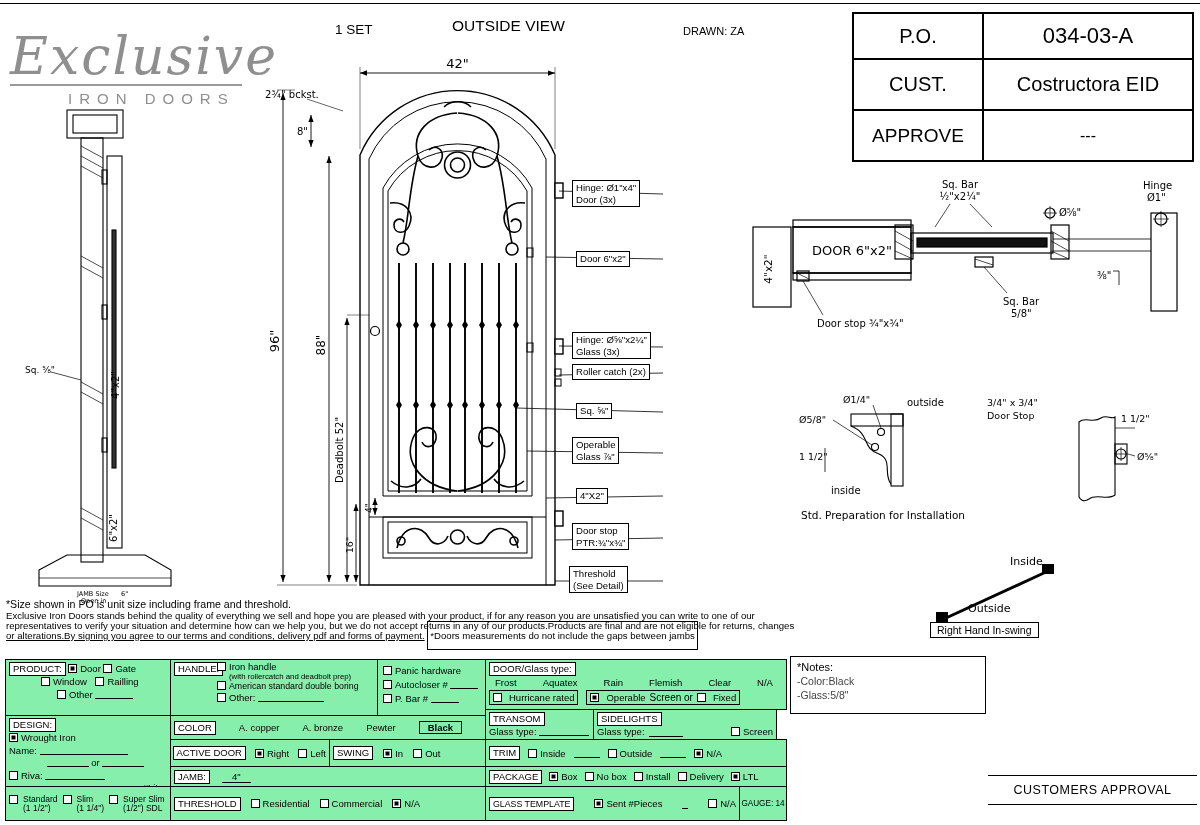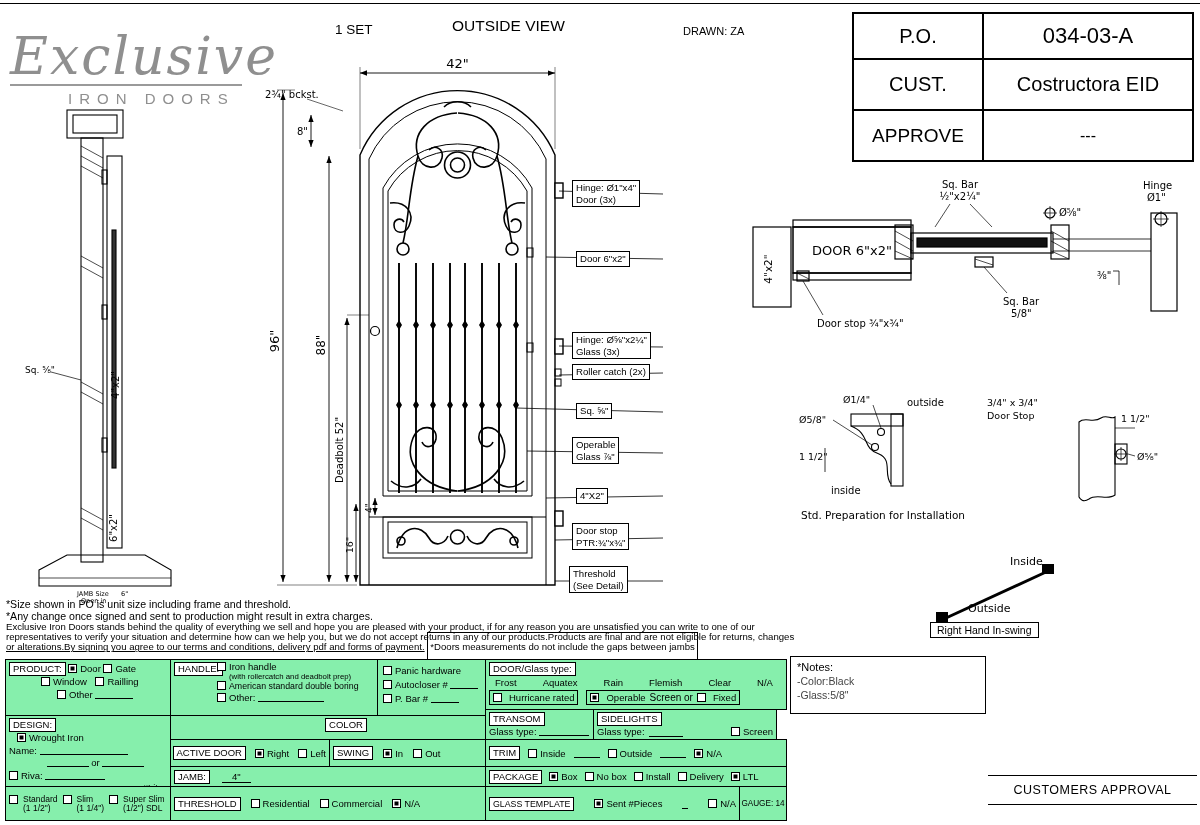--- a/index.html
+++ b/index.html
@@ -299,21 +299,20 @@
       <rect x="8" y="60" width="12" height="10" fill="#000"></rect>
         <rect x="114" y="12" width="12" height="10" fill="#000"></rect>
     </g>
     <text x="82" y="13" font-size="11">Inside</text>
     <text x="40" y="60" font-size="11">Outside</text>
   </svg>
   <div class="swinglabel">Right Hand In-swing</div>
 
   <div class="disc">
     <div class="d1">*Size shown in PO is unit size including frame and threshold.</div>
-    <div class="d1">*Any change once signed and sent to production might result in extra charges.</div>
     <div class="d2">Exclusive Iron Doors stands behind the quality of everything we sell and hope you are pleased with your product, if for any reason you are unsatisfied you can write to one of our</div>
     <div class="d2">representatives to verify your situation and determine how can we help you, but we do not accept returns in any of our products.Products are final and are not eligible for returns, changes</div>
     <div class="d2">
       <span class="u">or alterations.By signing you agree to our terms and conditions, delivery pdf and forms of payment.</span>
       <span class="boxed">*Doors measurements do not include the gaps between jambs</span>
     </div>
   </div>
 
   <div id="form">
 
@@ -324,21 +323,21 @@
       <div class="ln" style="margin-left:32px;">
         <span class="i"><span class="cb"></span><span>Window</span></span>
         <span class="i" style="margin-left:6px;"><span class="cb"></span><span>Railling</span></span></div>
       <div class="ln" style="margin-left:48px;">
         <span class="i"><span class="cb"></span><span>Other</span></span>
         <span class="bl" style="width:38px;"></span></div>
     </div>
 
     <div class="cell" style="left:0;top:56px;width:181px;height:72px;">
       <div class="ln"><span class="lbl">DESIGN:</span></div>
-      <div class="ln" style="margin-left:8px;"><span class="i"><span class="cb checked"></span><span>Wrought Iron</span></span></div>
+      <div class="ln" style=""><span class="i"><span class="cb checked"></span><span>Wrought Iron</span></span></div>
       <div class="ln"><span>Name:</span> <span class="bl" style="width:88px;"></span></div>
       <div class="ln" style="text-align:center;"><span class="bl" style="width:42px;"></span> <span>or</span> <span class="bl" style="width:42px;"></span></div>
       <div class="ln"><span class="i"><span class="cb"></span><span>Riva:</span></span> <span class="bl" style="width:60px;"></span></div>
       <div class="ln" style="text-align:right;padding-right:14px;"><span>#Lites</span></div>
     </div>
 
     <div class="cell" style="left:0;top:127px;width:166px;height:35px;display:flex;gap:5px;align-items:center;">
       <span style="display:flex;gap:2px;">
           <span class="cb"></span>
         <span style="font-size:8.5px;line-height:9px;"><span>Standard</span><br><span>(1 1/2")</span></span>
@@ -362,21 +361,21 @@
         <div class="ln" style="line-height:12px;"><span class="i"><span class="cb"></span><span>Other:</span></span> <span class="bl" style="width:66px;"></span></div>
       </div>
       <div class="abs" style="left:206px;top:0;height:57px;border-left:1px solid #000;"></div>
       <div class="abs" style="left:212px;top:4px;">
         <div class="ln" style="line-height:14px;"><span class="i"><span class="cb"></span><span>Panic hardware</span></span></div>
         <div class="ln" style="line-height:14px;"><span class="i"><span class="cb"></span><span>Autocloser #</span></span> <span class="bl" style="width:28px;"></span></div>
         <div class="ln" style="line-height:14px;"><span class="i"><span class="cb"></span><span>P. Bar #</span></span> <span class="bl" style="width:28px;"></span></div>
       </div>
     </div>
 
-    <div class="cell row" style="left:165px;top:56px;width:352px;height:25px;gap:23px;flex-direction:column;">
+    <div class="cell row" style="left:165px;top:56px;width:352px;height:25px;gap:23px;">
       <span class="lbl">COLOR</span>
       <span>A. copper</span>
       <span>A. bronze</span>
       <span>Pewter</span>
       <span class="blackopt">Black</span>
     </div>
 
     <div class="cell row" style="left:165px;top:80px;width:160px;height:28px;justify-content:flex-end;">
       <span class="lbl">ACTIVE DOOR</span>
       <span class="i"><span class="cb checked"></span><span>Right</span></span>

